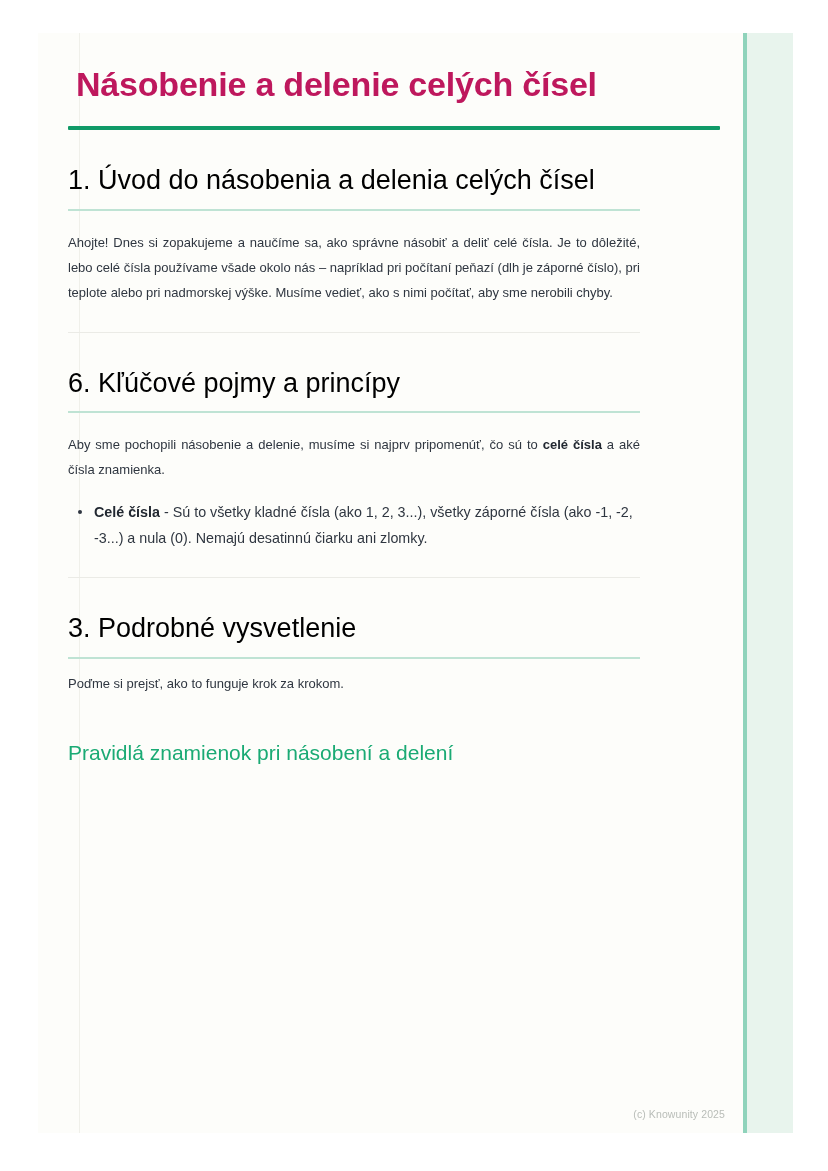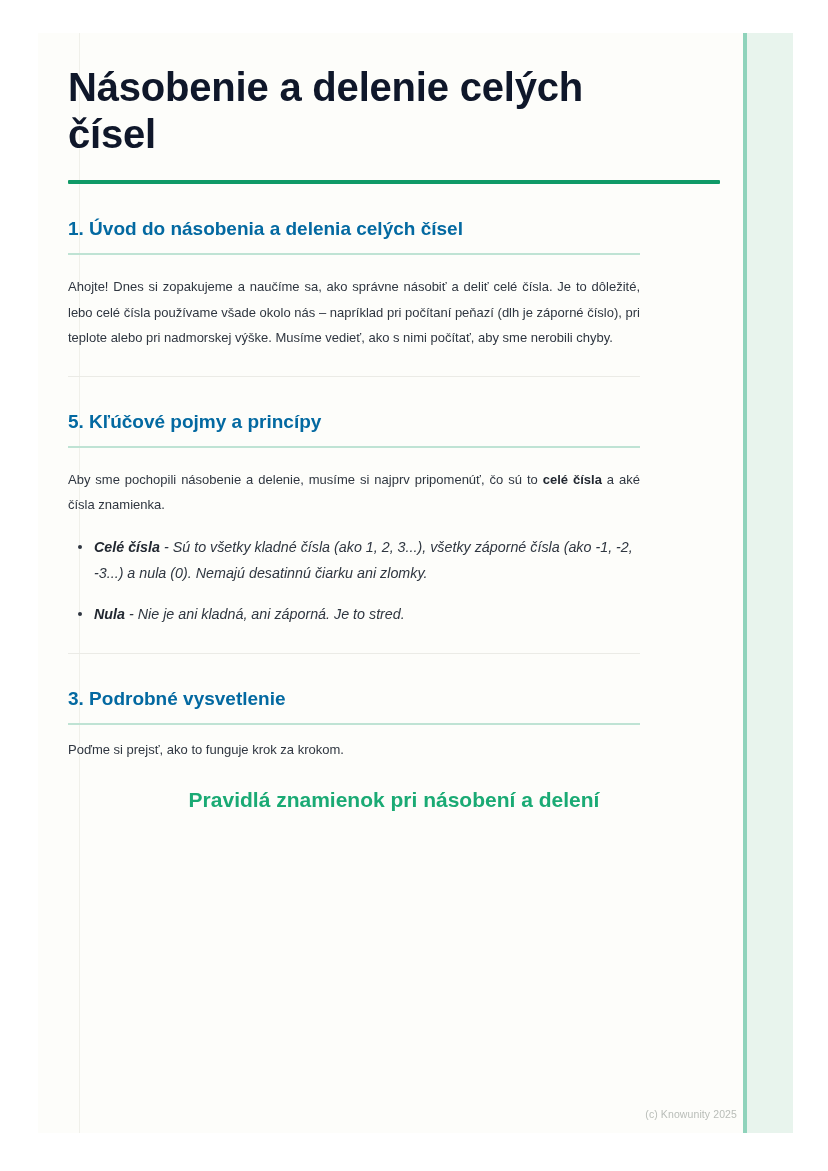--- a/index.html
+++ b/index.html
@@ -59,58 +59,57 @@
   
   .content {
     position: absolute;
     left: 30px;
     top: 0;
     width: 652px;
     padding: 0;
   }
 
   h1.doc-title {
-    margin: 31px 0 0 0;
-    font-size: 40px;
+    margin: 31px 0 0 8px;
+    font-size: 34px;
     line-height: 1.18;
     font-weight: bold;
-    color: #0f172a;
+    color: #be185d;
     letter-spacing: -0.2px;
     width: 600px;
   }
   .title-rule {
     margin-top: 22px;
     width: 652px;
     height: 4px;
     background: #109a67;
     border-radius: 1px;
   }
 
   h2.sec-title {
     margin: 34px 0 0 0;
-    font-size: 19px;
+    font-size: 27px;
     line-height: 1.2;
-    font-weight: bold;
-    color: #0369a1;
+    font-weight: normal;
+    color: #000000;
     width: 590px;
   }
   .sec-rule {
     margin-top: 12px;
     width: 572px;
     height: 2px;
     background: #bfe3d4;
   }
 
   h3.sub-title {
-    margin: 25px 0 0 0;
+    margin: 44px 0 0 0;
     font-size: 21px;
-    font-weight: bold;
+    font-weight: normal;
     line-height: 1.25;
     color: #1aaa74;
-    text-align: center;
   }
 
   p.body {
     margin: 19px 0 0 0;
     font-size: 13px;
     line-height: 1.95;
     color: #2f3640;
     text-align: justify;
     width: 572px;
   }
@@ -123,21 +122,20 @@
     padding: 0 0 0 26px;
     width: 560px;
     list-style: none;
   }
   ul.terms > li {
     position: relative;
     margin: 8px 0 14px 0;
     font-size: 14.3px;
     line-height: 1.85;
     color: #2f3640;
-    font-style: italic;
   }
   ul.terms > li:last-child { margin-bottom: 0; }
   ul.terms > li::before {
     content: "";
     position: absolute;
     left: -16px;
     top: 11px;
     width: 4px;
     height: 4px;
     border-radius: 50%;
@@ -162,21 +160,21 @@
 
   .divider {
     margin: 26px 0 0 0;
     width: 572px;
     height: 1px;
     background: #ebebe6;
   }
 
   .watermark {
     position: absolute;
-    right: 56px;
+    right: 68px;
     top: 1075px;
     font-size: 10.5px;
     color: #b9bdb8;
     letter-spacing: 0.1px;
     white-space: nowrap;
     z-index: 5;
   }
 </style>
 </head>
 <body>
@@ -191,31 +189,30 @@
 
     <h1 class="doc-title">Násobenie a delenie celých čísel</h1>
     <div class="title-rule"></div>
 
     <h2 class="sec-title">1. Úvod do násobenia a delenia celých čísel</h2>
     <div class="sec-rule"></div>
     <p class="body">Ahojte! Dnes si zopakujeme a naučíme sa, ako správne násobiť a deliť celé čísla. Je to dôležité, lebo celé čísla používame všade okolo nás – napríklad pri počítaní peňazí (dlh je záporné číslo), pri teplote alebo pri nadmorskej výške. Musíme vedieť, ako s nimi počítať, aby sme nerobili chyby.</p>
 
     <div class="divider"></div>
 
-    <h2 class="sec-title">5. Kľúčové pojmy a princípy</h2>
+    <h2 class="sec-title">6. Kľúčové pojmy a princípy</h2>
     <div class="sec-rule"></div>
 
     <p class="body"><span>Aby sme pochopili násobenie a delenie, musíme si najprv pripomenúť, čo sú to </span><b>celé čísla</b><span> a aké čísla znamienka.</span></p>
 
     <ul class="terms">
       <li><b>Celé čísla</b><span> - </span><span>Sú to všetky kladné čísla (ako 1, 2, 3...), všetky záporné čísla (ako -1, -2, -3...) a nula (0). Nemajú desatinnú čiarku ani zlomky.</span></li>
 
 
 
-      <li><b>Nula</b><span> - </span><span>Nie je ani kladná, ani záporná. Je to stred.</span></li>
     </ul>
 
 
     <div class="divider"></div>
 
     <h2 class="sec-title">3. Podrobné vysvetlenie</h2>
     <div class="sec-rule"></div>
     <p class="body left">Poďme si prejsť, ako to funguje krok za krokom.</p>
 
     <h3 class="sub-title">Pravidlá znamienok pri násobení a delení</h3>

